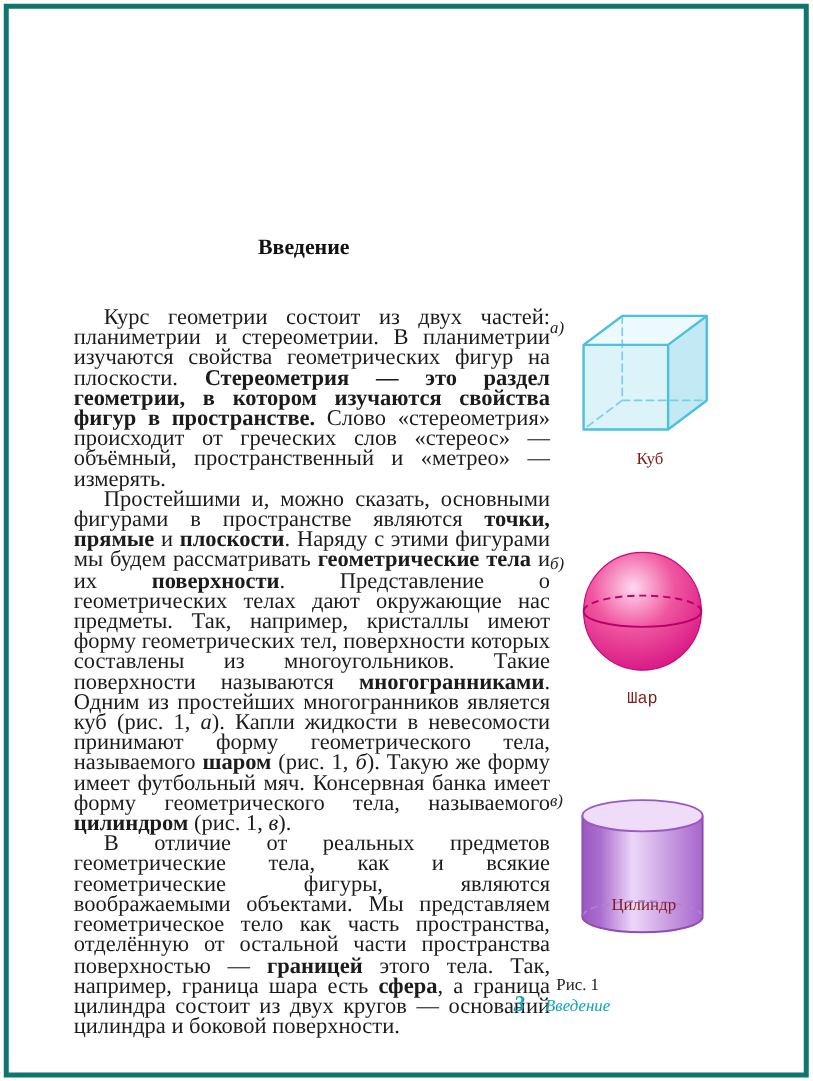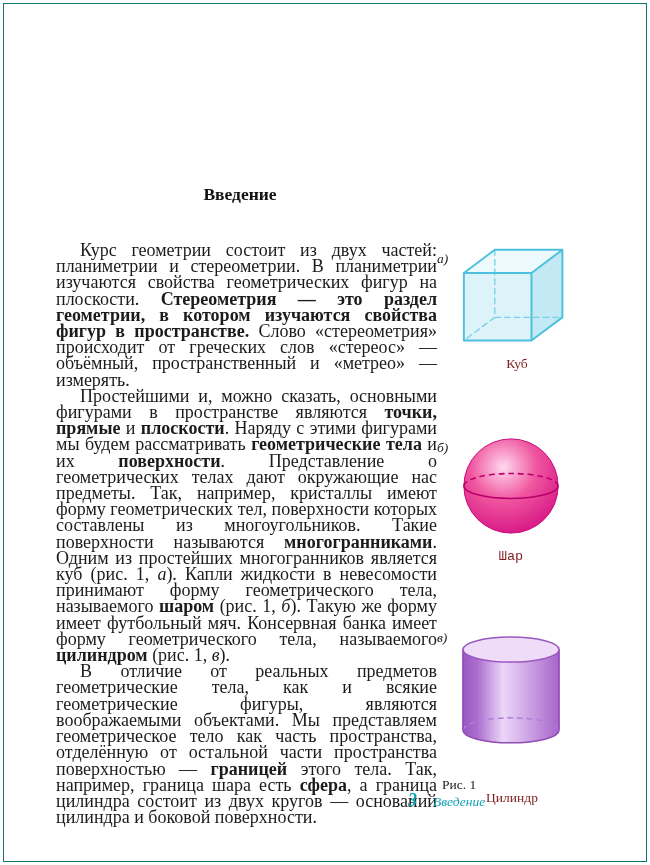--- a/index.html
+++ b/index.html
@@ -1,17 +1,17 @@
 <!DOCTYPE html>
 <html lang="ru"><head>
 <meta charset="utf-8">
 <style>
   html,body{margin:0;padding:0;background:#ffffff;}
   body{width:650px;height:865px;position:relative;font-family:"Liberation Serif",serif;color:#1b1b1b;}
-  .page{position:absolute;left:3px;top:3px;right:3px;bottom:3px;background:#fff;border:1px solid #0f766e;}
+  .page{position:absolute;left:3px;top:3px;right:3px;bottom:3px;background:#fff;border:4px solid #0f766e;}
   .title{position:absolute;left:46px;top:180px;width:380px;margin:0;text-align:center;
          font-size:17.5px;font-weight:bold;color:#111;}
   .section-heading{position:absolute;left:102px;top:216px;font-size:15.5px;font-weight:bold;}
   .sec-num{margin-right:12px;}
   .text-col{position:absolute;left:52px;top:238px;width:381px;font-size:18px;line-height:16.2px;
             text-align:justify;}
   .text-col p{margin:0;text-indent:24px;}
   .b{font-weight:bold;}
   .i{font-style:italic;}
   .fig-marker{position:absolute;font-size:13.5px;font-style:italic;color:#222;}
@@ -74,21 +74,21 @@
         <stop offset="0.42" stop-color="#ecd7f8"></stop>
         <stop offset="1" stop-color="#a765cb"></stop>
       </linearGradient>
     </defs>
     <path d="M2,18 L2,102 A50,13 0 0 0 102,102 L102,18 Z" fill="url(#cylGrad)"></path>
     <path class="cyl-edge dashed" d="M2,102 A50,13 0 0 1 102,102" stroke="#b27edc"></path>
     <path class="cyl-edge" d="M2,102 A50,13 0 0 0 102,102" stroke="#8e4cb4"></path>
     <path class="cyl-edge" d="M2,18 L2,102 M102,18 L102,102" stroke="#8e4cb4"></path>
     <ellipse cx="52" cy="18" rx="50" ry="13" stroke-width="1.6" stroke="#9a58c0" fill="#eedcf8"></ellipse>
   </svg>
-  <div class="fig-caption" style="left:445px;top:786px;width:126px;">Цилиндр</div>
+  <div class="fig-caption" style="left:445px;top:709px;width:126px;">Цилиндр</div>
 
   <div class="fig-number" style="left:438px;top:760px;margin-top:13px;">Рис. 1</div>
 
   <div class="footer" style="color: rgb(18, 163, 182);">
     <span class="pagenum">3</span>
     <span class="footlabel">Введение</span>
   </div>
 
 </div>
 

